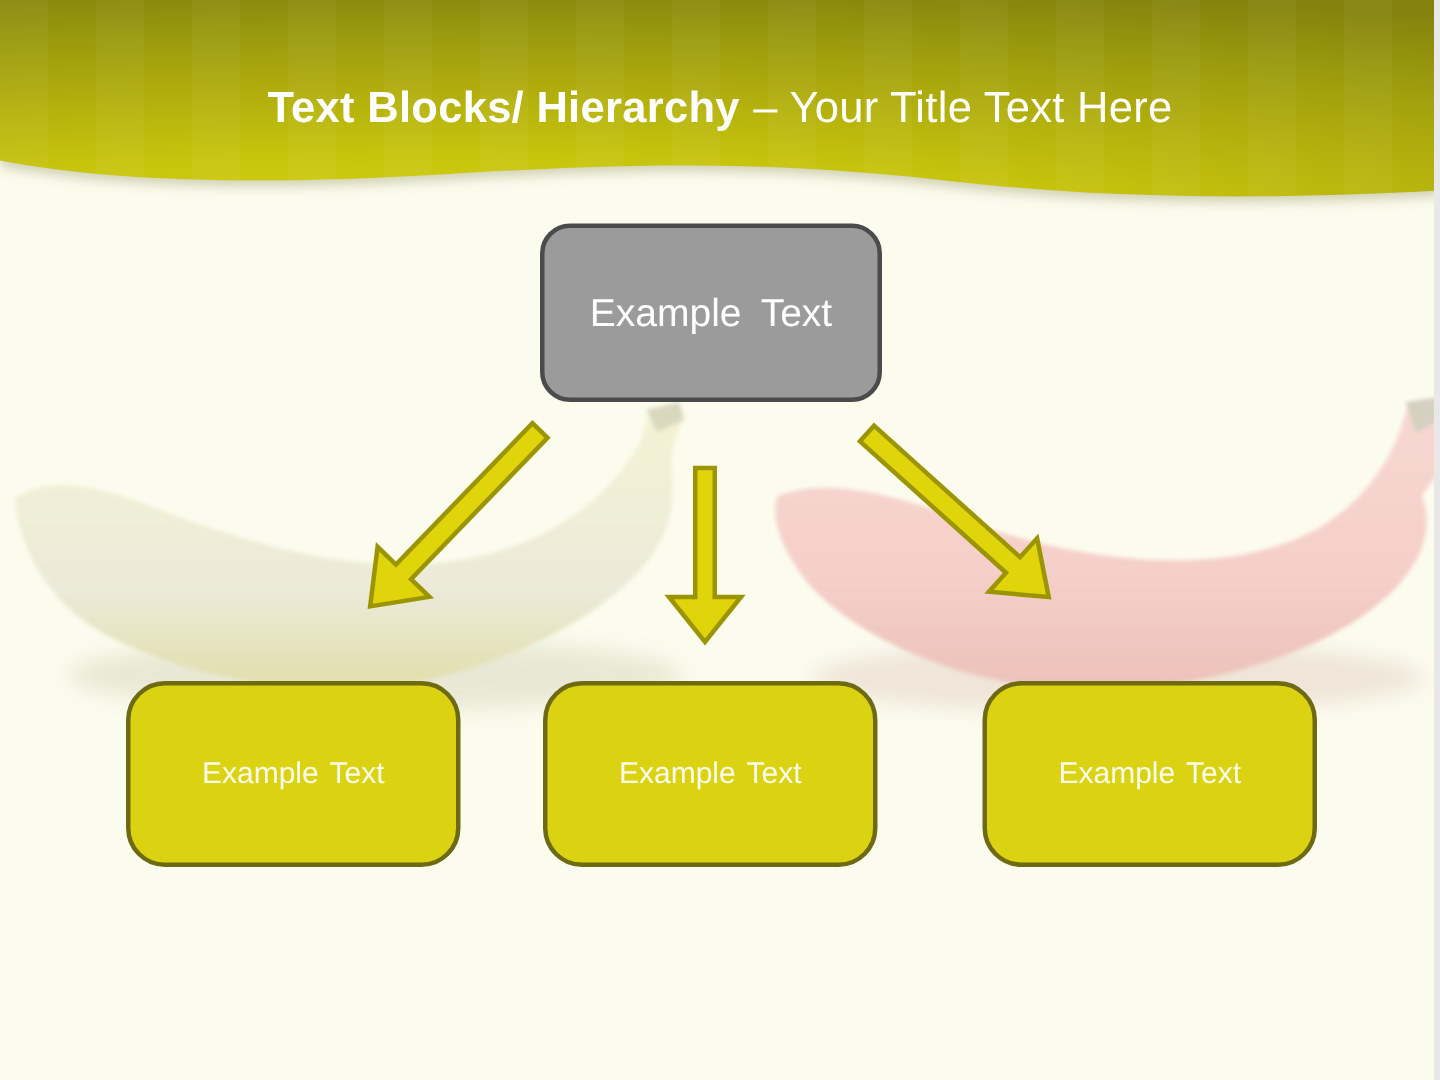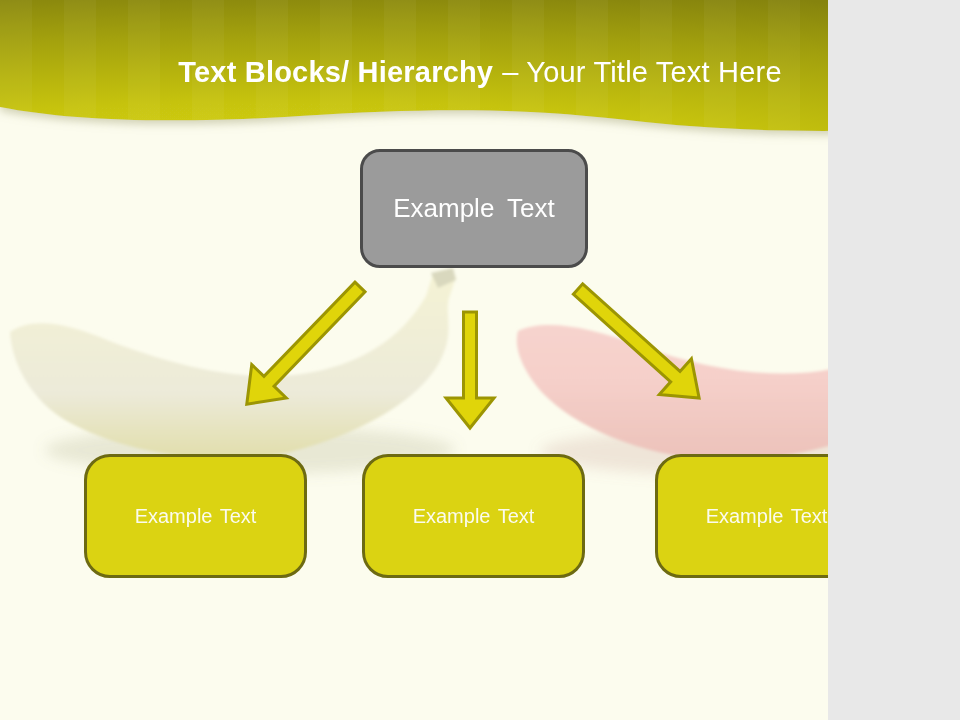--- a/index.html
+++ b/index.html
@@ -2,21 +2,21 @@
 <html><head>
 <meta charset="utf-8">
 <style>
   html,body{margin:0;padding:0;}
   body{
     width:960px;height:720px;
     font-family:"Liberation Sans", sans-serif;
     background:#e8e8e8;
   }
   .slide{
-    position:relative;width:828px;height:720px;
+    position:relative;width:956px;height:720px;
     background:#fcfcee;overflow:hidden;
   }
   .layer{position:absolute;left:0;top:0;pointer-events:none;}
   
   .header-svg{width:960px;height:160px;}
   .slide-title{
     position:absolute;left:0;top:54px;width:960px;
     text-align:center;color:#ffffff;
     font-size:29px;line-height:36px;white-space:nowrap;
     letter-spacing:0.2px;

